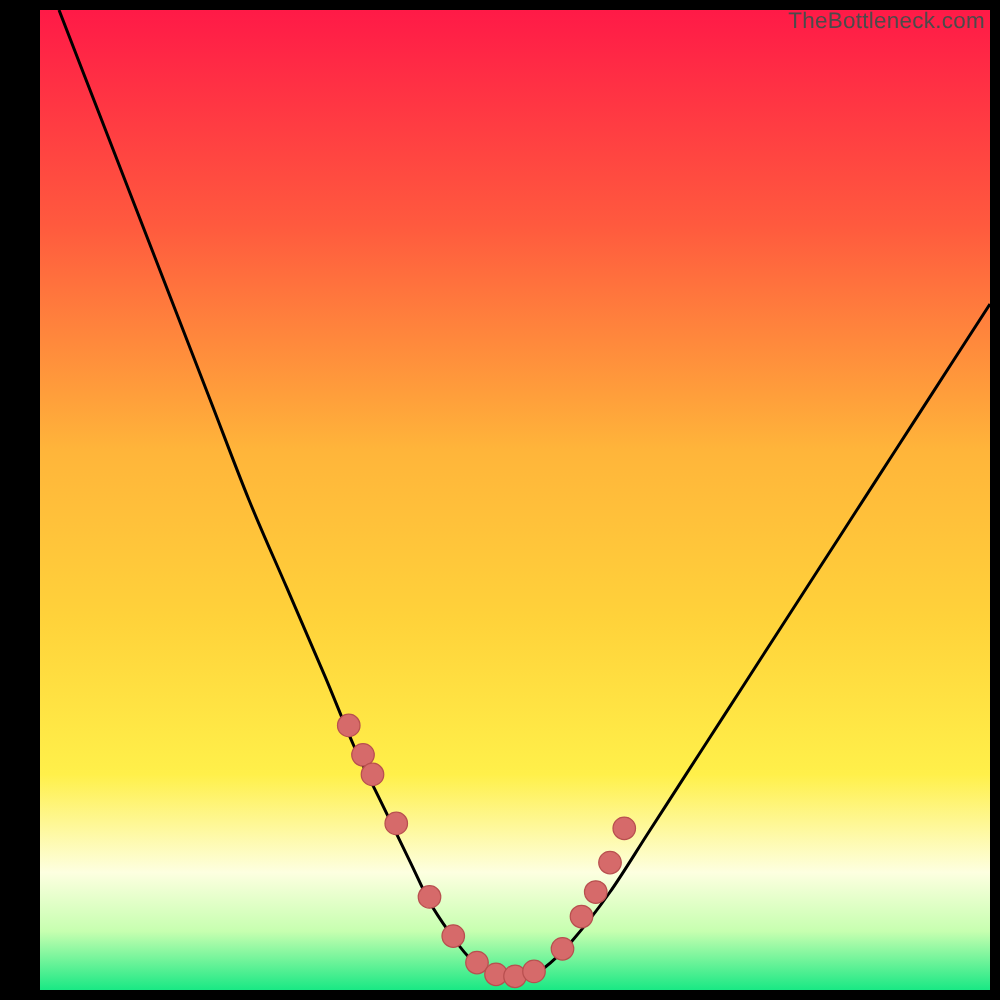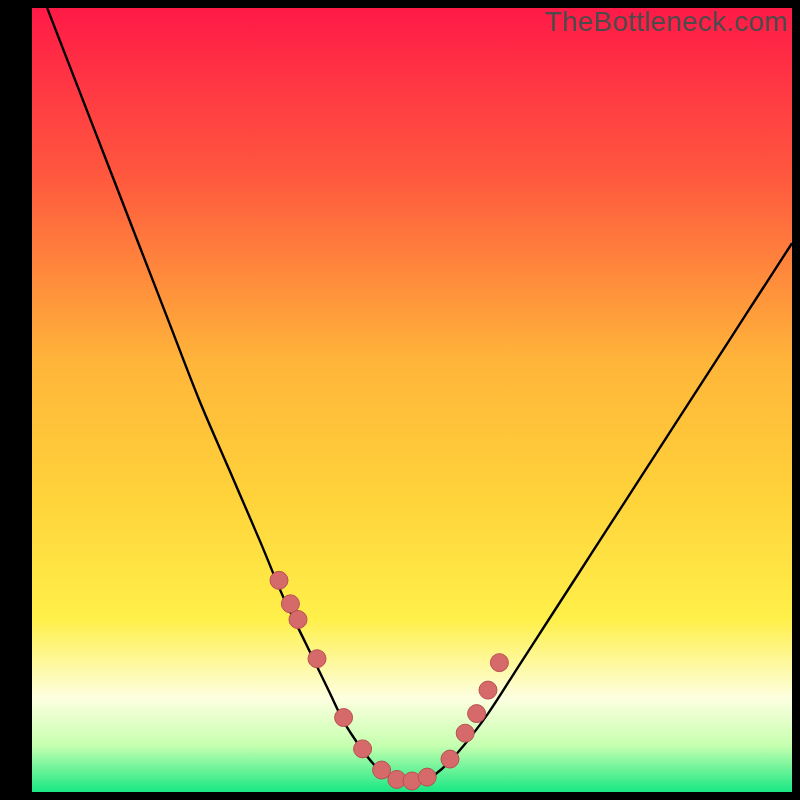--- a/index.html
+++ b/index.html
@@ -17,21 +17,21 @@
     left: 0;
     top: 0;
     width: 760px;
     height: 784px;
   }
   .watermark {
     position: absolute;
     top: 6px;
     right: 12px;
     font-family: Arial, Helvetica, sans-serif;
-    font-size: 28px;
+    font-size: 18px;
     font-weight: 500;
     color: #4b4b4b;
     letter-spacing: 0.2px;
   }
   svg { display: block; }
 </style>
 </head>
 <body>
 
 <div class="frame">

